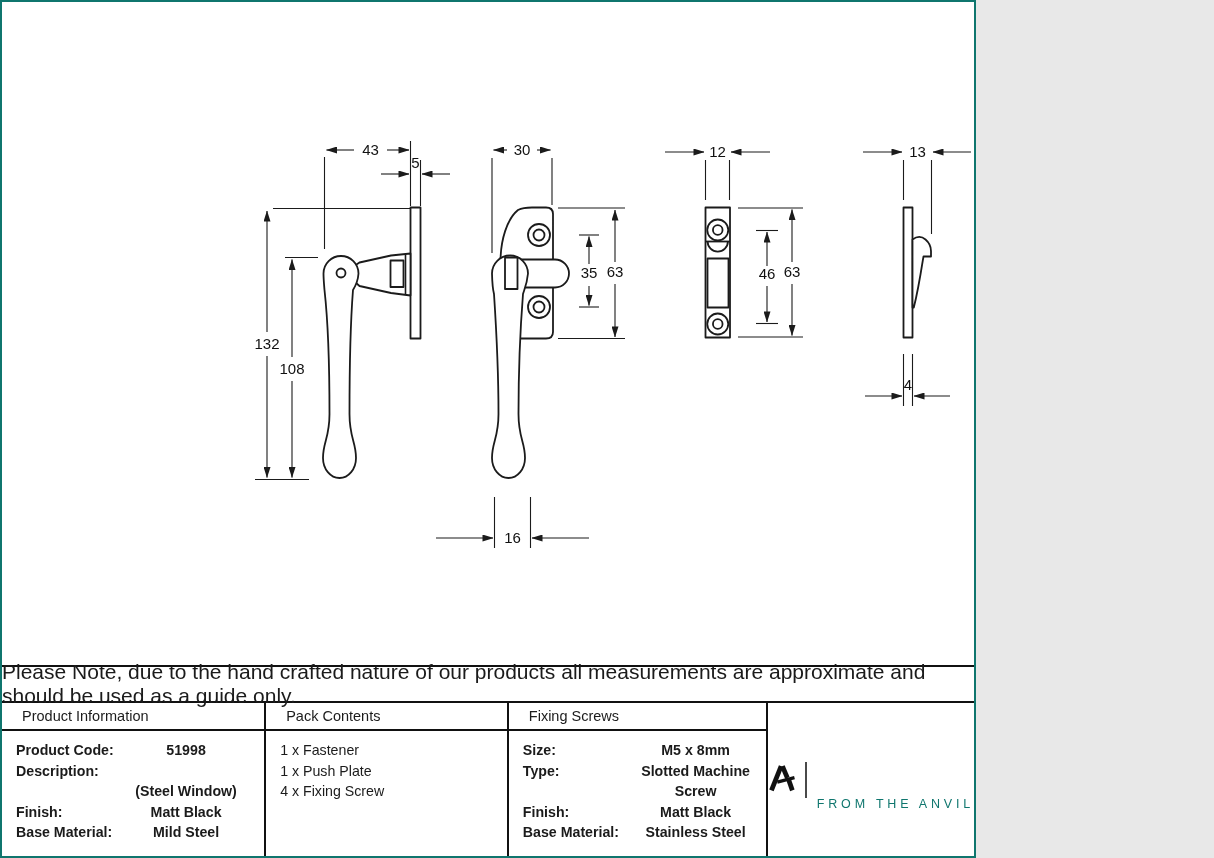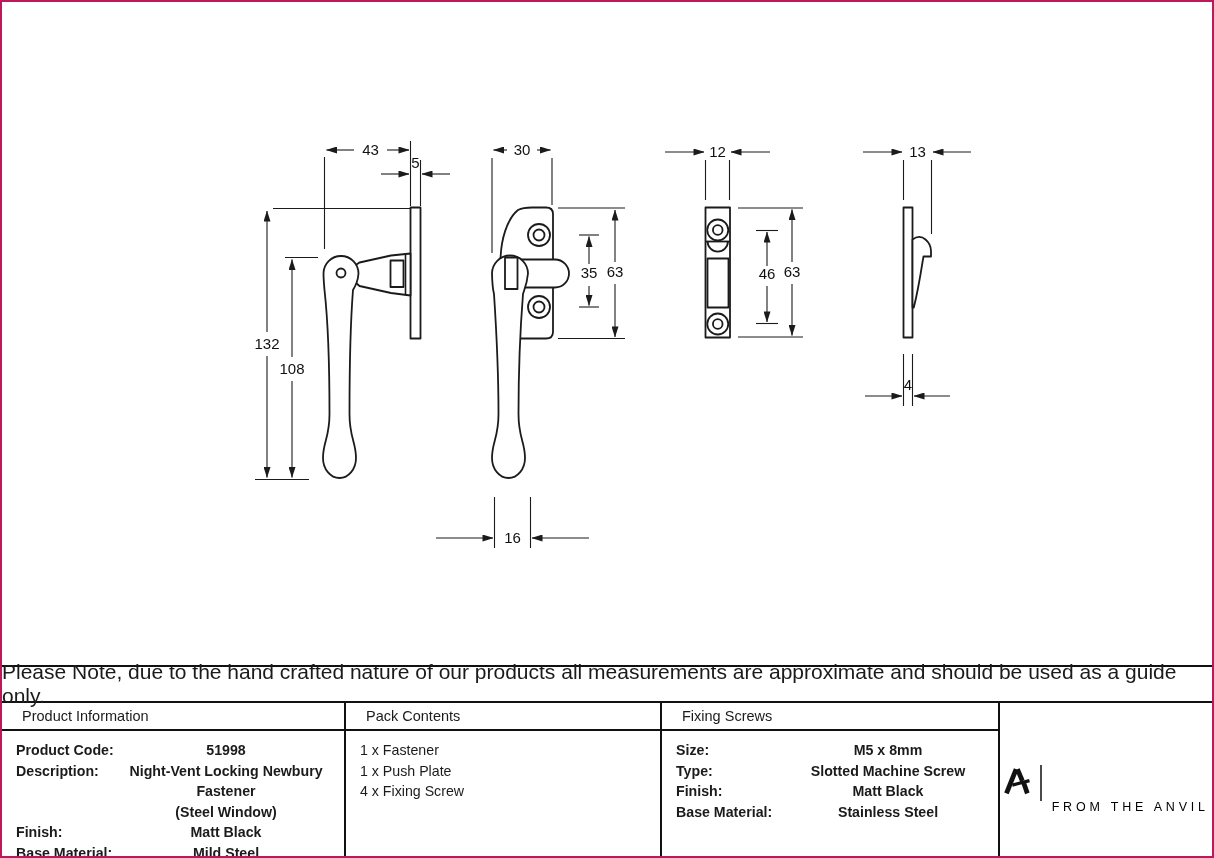--- a/index.html
+++ b/index.html
@@ -1,18 +1,18 @@
 <!DOCTYPE html>
 <html><head>
 <meta charset="utf-8">
 <style>
   html,body{margin:0;padding:0;background:#e8e8e8;}
   *{box-sizing:border-box;}
   #sheet{
-    width:1214px;height:858px;background:#fff;border:2px solid #be185d;
+    width:976px;height:858px;background:#fff;border:2px solid #0f766e;
     font-family:"Liberation Sans", sans-serif;color:#1b1b1b;
     display:flex;flex-direction:column;overflow:hidden;
   }
   #drawing-wrap{width:1210px;height:663px;flex:0 0 663px;}
   svg text.dim{font-family:"Liberation Sans",sans-serif;font-size:15px;fill:#111;text-anchor:middle;}
   .part{fill:#fff;stroke:#1b1b1b;stroke-width:1.8;stroke-linejoin:round;}
   .part-nf{fill:none;stroke:#1b1b1b;stroke-width:1.8;stroke-linejoin:round;}
   .dln{stroke:#1b1b1b;stroke-width:1.1;fill:none;}
   
   #note-bar{
@@ -28,21 +28,21 @@
     padding-left:20px;font-size:14.5px;}
   .tbody{padding:9px 8px 0 14px;font-size:14.2px;line-height:20.6px;}
   .kv{display:flex;font-weight:bold;}
   .kv .k{flex:0 0 100px;}
   .c3 .kv .k{flex:0 0 110px;}
   .kv .v{flex:1;text-align:center;}
   
   .c4{align-items:center;justify-content:center;}
   #anvil-logo{display:flex;align-items:center;}
   #brand-divider{width:1.5px;height:36px;background:#4a4a4a;margin:0 10px 0 9px;}
-  #brand-name{font-size:12.5px;letter-spacing:3.8px;color:#000000;white-space:nowrap;margin-top:48px;}
+  #brand-name{font-size:12.5px;letter-spacing:3.8px;color:#0f766e;white-space:nowrap;margin-top:48px;}
 </style>
 </head>
 <body>
 
 <div id="sheet">
 
   <div id="drawing-wrap">
   <svg width="1210" height="663" viewBox="0 0 1210 663">
     <defs>
       <marker id="ar" viewBox="0 0 10 6.4" refX="9.6" refY="3.2" markerWidth="11" markerHeight="7" orient="auto" markerUnits="userSpaceOnUse">
@@ -210,21 +210,20 @@
 
     <div class="tcol c1">
       <div class="thead">Product Information</div>
       <div class="tbody">
         <div class="kv">
           <span class="k">Product Code:</span>
           <span class="v">51998</span>
         </div>
         <div class="kv">
           <span class="k">Description:</span>
-          <span class="v">Night-Vent Locking Newbury Fastener</span>
         </div>
         <div class="kv">
           <span class="k"></span>
           <span class="v">(Steel Window)</span>
         </div>
         <div class="kv">
           <span class="k">Finish:</span>
           <span class="v">Matt Black</span>
         </div>
         <div class="kv">

